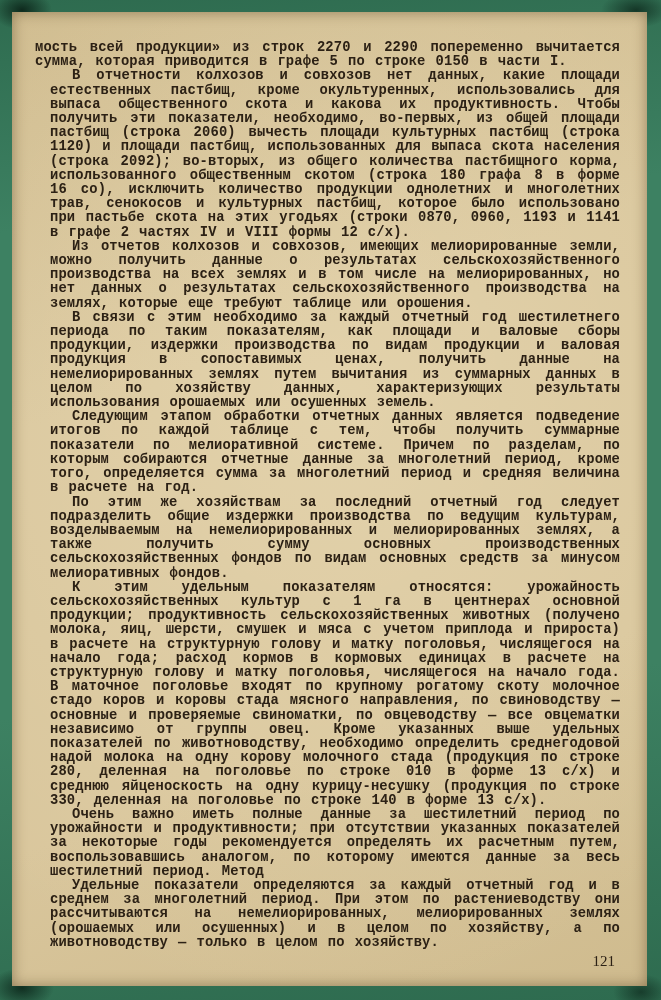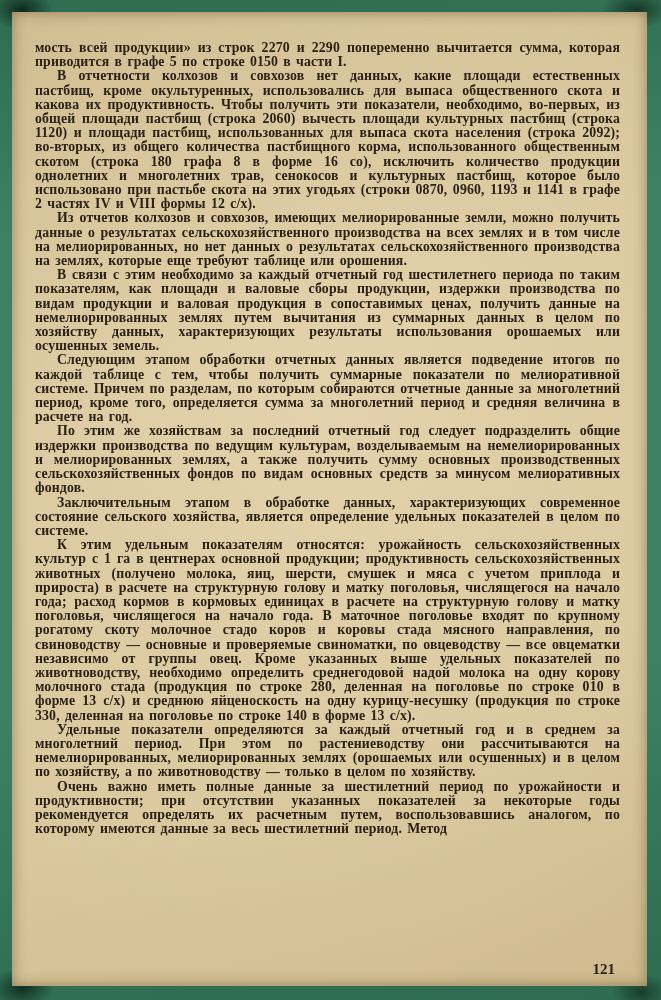--- a/index.html
+++ b/index.html
@@ -49,40 +49,40 @@
       radial-gradient(120% 90% at 50% 40%, rgba(255,245,215,.25), rgba(0,0,0,0) 70%),
       linear-gradient(160deg,
         var(--paper-dark, #cfbb8e) 0%,
         var(--paper, #d9c69c) 35%,
         var(--paper, #d9c69c) 70%,
         var(--paper-dark, #cfbb8e) 100%);
     box-shadow: inset 0 0 14px rgba(80,60,30,.5);
   }
 
   .text-col {
-    font-family: Liberation Serif, serif;
+    font-family: Liberation Mono, monospace;
     font-weight: bold;
     font-size: 13.8px;
     line-height: 14.2px;
     letter-spacing: 0.15px;
     word-spacing: 1.6px;
     color: var(--ink, #2c2115);
     text-align: justify;
     hyphens: auto;
     -webkit-hyphens: auto;
   }
   .para { margin: 0; }
-  .para.indent { text-indent: 22px; }
+  .para.indent { text-indent: 22px; margin-left: 15px; }
 
   .page-number {
     position: absolute;
     right: 32px;
-    bottom: 8px;
+    bottom: 16px;
     font-family: "Liberation Serif", "DejaVu Serif", serif;
-    font-weight: bold;
+    font-weight: normal;
     font-size: 15px;
     color: var(--ink, #2c2115);
   }
 </style>
 </head>
 <body>
 
 <div class="scan">
   <div class="blob tl"></div>
   <div class="blob tr"></div>
@@ -90,20 +90,19 @@
   <div class="blob br"></div>
 
   <div class="paper">
     <div class="text-col" id="text-col">
         <p class="para">мость всей продукции» из строк 2270 и 2290 попеременно вычитается сумма, которая приводится в графе 5 по строке 0150 в части I.</p>
         <p class="para indent">В отчетности колхозов и совхозов нет данных, какие площади естественных пастбищ, кроме окультуренных, использовались для выпаса общественного скота и какова их продуктивность. Чтобы получить эти показатели, необходимо, во-первых, из общей площади пастбищ (строка 2060) вычесть площади культурных пастбищ (строка 1120) и площади пастбищ, использованных для выпаса скота населения (строка 2092); во-вторых, из общего количества пастбищного корма, использованного общественным скотом (строка 180 графа 8 в форме 16 со), исключить количество продукции однолетних и многолетних трав, сенокосов и культурных пастбищ, которое было использовано при пастьбе скота на этих угодьях (строки 0870, 0960, 1193 и 1141 в графе 2 частях IV и VIII формы 12 с/х).</p>
         <p class="para indent">Из отчетов колхозов и совхозов, имеющих мелиорированные земли, можно получить данные о результатах сельскохозяйственного производства на всех землях и в том числе на мелиорированных, но нет данных о результатах сельскохозяйственного производства на землях, которые еще требуют таблице или орошения.</p>
         <p class="para indent">В связи с этим необходимо за каждый отчетный год шестилетнего периода по таким показателям, как площади и валовые сборы продукции, издержки производства по видам продукции и валовая продукция в сопоставимых ценах, получить данные на немелиорированных землях путем вычитания из суммарных данных в целом по хозяйству данных, характеризующих результаты использования орошаемых или осушенных земель.</p>
         <p class="para indent">Следующим этапом обработки отчетных данных является подведение итогов по каждой таблице с тем, чтобы получить суммарные показатели по мелиоративной системе. Причем по разделам, по которым собираются отчетные данные за многолетний период, кроме того, определяется сумма за многолетний период и средняя величина в расчете на год.</p>
         <p class="para indent">По этим же хозяйствам за последний отчетный год следует подразделить общие издержки производства по ведущим культурам, возделываемым на немелиорированных и мелиорированных землях, а также получить сумму основных производственных сельскохозяйственных фондов по видам основных средств за минусом мелиоративных фондов.</p>
-        <p class="para indent">Заключительным этапом в обработке данных, характеризующих современное состояние сельского хозяйства, является определение удельных показателей в целом по системе.</p>
         <p class="para indent">К этим удельным показателям относятся: урожайность сельскохозяйственных культур с 1 га в центнерах основной продукции; продуктивность сельскохозяйственных животных (получено молока, яиц, шерсти, смушек и мяса с учетом приплода и прироста) в расчете на структурную голову и матку поголовья, числящегося на начало года; расход кормов в кормовых единицах в расчете на структурную голову и матку поголовья, числящегося на начало года. В маточное поголовье входят по крупному рогатому скоту молочное стадо коров и коровы стада мясного направления, по свиноводству — основные и проверяемые свиноматки, по овцеводству — все овцематки независимо от группы овец. Кроме указанных выше удельных показателей по животноводству, необходимо определить среднегодовой надой молока на одну корову молочного стада (продукция по строке 280, деленная на поголовье по строке 010 в форме 13 с/х) и среднюю яйценоскость на одну курицу-несушку (продукция по строке 330, деленная на поголовье по строке 140 в форме 13 с/х).</p>
+        <p class="para indent">Очень важно иметь полные данные за шестилетний период по урожайности и продуктивности; при отсутствии указанных показателей за некоторые годы рекомендуется определять их расчетным путем, воспользовавшись аналогом, по которому имеются данные за весь шестилетний период. Метод</p>
         <p class="para indent">Удельные показатели определяются за каждый отчетный год и в среднем за многолетний период. При этом по растениеводству они рассчитываются на немелиорированных, мелиорированных землях (орошаемых или осушенных) и в целом по хозяйству, а по животноводству — только в целом по хозяйству.</p>
-        <p class="para indent">Очень важно иметь полные данные за шестилетний период по урожайности и продуктивности; при отсутствии указанных показателей за некоторые годы рекомендуется определять их расчетным путем, воспользовавшись аналогом, по которому имеются данные за весь шестилетний период. Метод</p>
       </div>
     <div class="page-number">121</div>
   </div>
 </div>
 
 </body></html>

